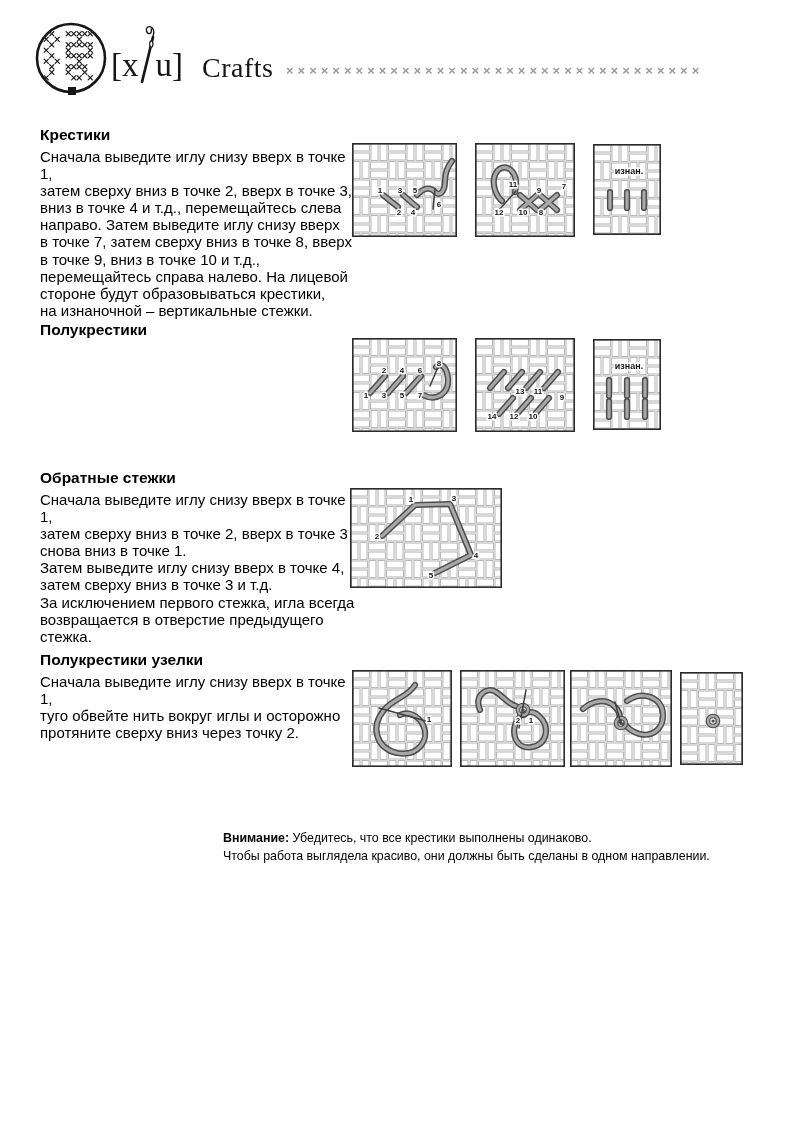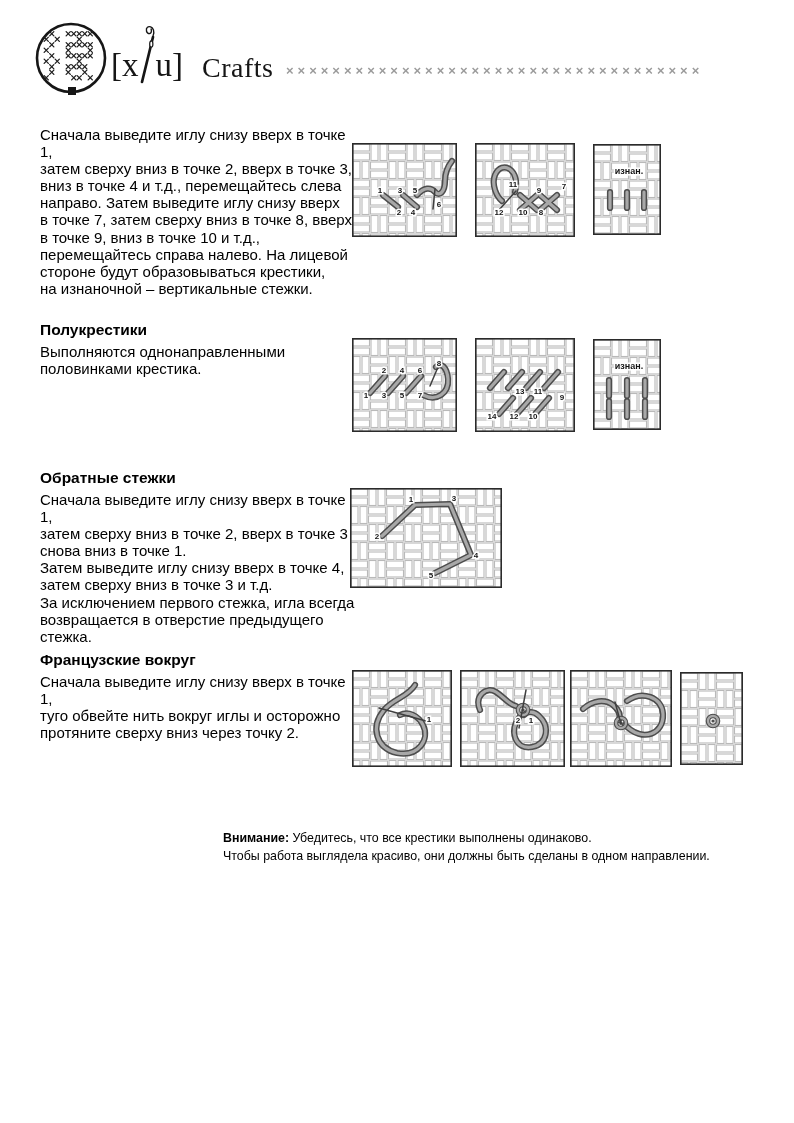--- a/index.html
+++ b/index.html
@@ -163,51 +163,50 @@
         <ellipse cx="15.3" cy="20" rx="1.6" ry="3.2" fill="#ffffff" stroke="#161616" stroke-width="1.2"></ellipse>
       </svg>
     </span>
     <span class="bracket">u]</span>
     <span class="brand-name">Crafts</span>
   </div>
 
   <div class="stitch-divider">××××××××××××××××××××××××××××××××××××</div>
 
   <section class="sec" id="sec-crosses">
+    <h2>Крестики</h2>
     <p>Сначала выведите иглу снизу вверх в точке 1,
 затем сверху вниз в точке 2, вверх в точке 3,
 вниз в точке 4 и т.д., перемещайтесь слева
 направо. Затем выведите иглу снизу вверх
 в точке 7, затем сверху вниз в точке 8, вверх
 в точке 9, вниз в точке 10 и т.д.,
 перемещайтесь справа налево. На лицевой
 стороне будут образовываться крестики,
 на изнаночной – вертикальные стежки.</p>
   </section>
 
   <section class="sec" id="sec-halfcrosses">
     <h2>Полукрестики</h2>
-    <p>Выполняются однонаправленными
-половинками крестика.</p>
   </section>
 
   <section class="sec" id="sec-backstitch">
     <h2>Обратные стежки</h2>
     <p>Сначала выведите иглу снизу вверх в точке 1,
 затем сверху вниз в точке 2, вверх в точке 3 и
 снова вниз в точке 1.
 Затем выведите иглу снизу вверх в точке 4,
 затем сверху вниз в точке 3 и т.д.
 За исключением первого стежка, игла всегда
 возвращается в отверстие предыдущего
 стежка.</p>
   </section>
 
   <section class="sec" id="sec-frenchknots">
-    <h2>Французские вокруг</h2>
+    <h2>Полукрестики узелки</h2>
     <p>Сначала выведите иглу снизу вверх в точке 1,
 туго обвейте нить вокруг иглы и осторожно
 протяните сверху вниз через точку 2.</p>
   </section>
 
   <p class="warning"><b>Внимание:</b> <span>Убедитесь, что все крестики выполнены одинаково.
 Чтобы работа выглядела красиво, они должны быть сделаны в одном направлении.</span></p>
 
   <div id="diagram-layer">
       <svg width="105" height="94" viewBox="0 0 105 94" style="position: absolute; left: 352px; top: 143px;">

